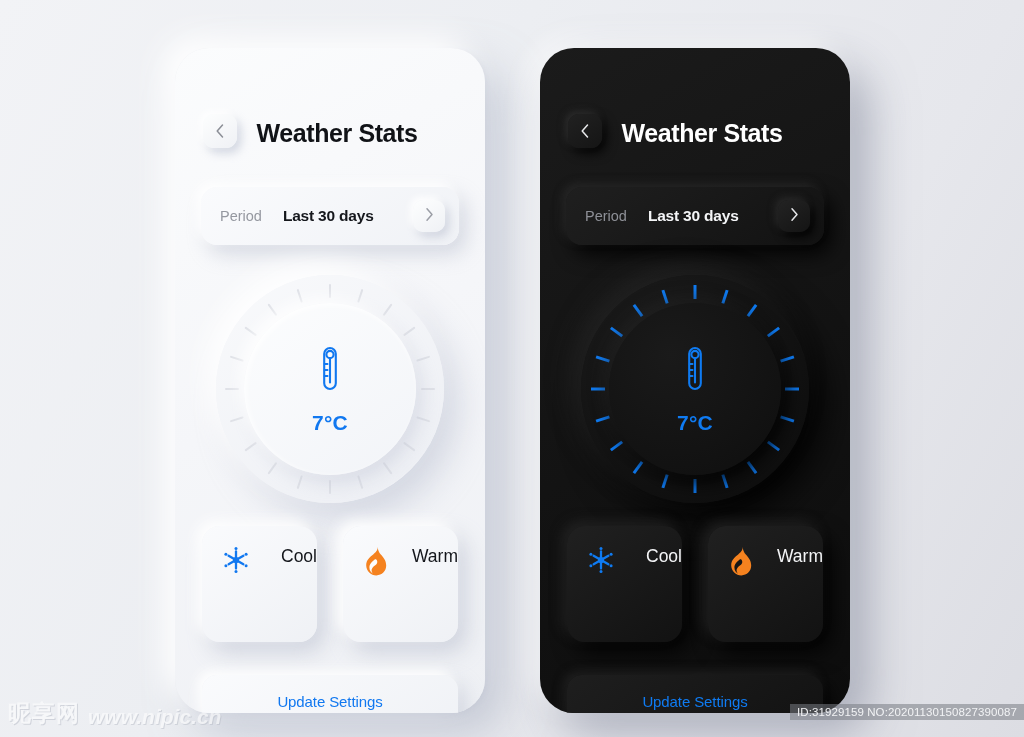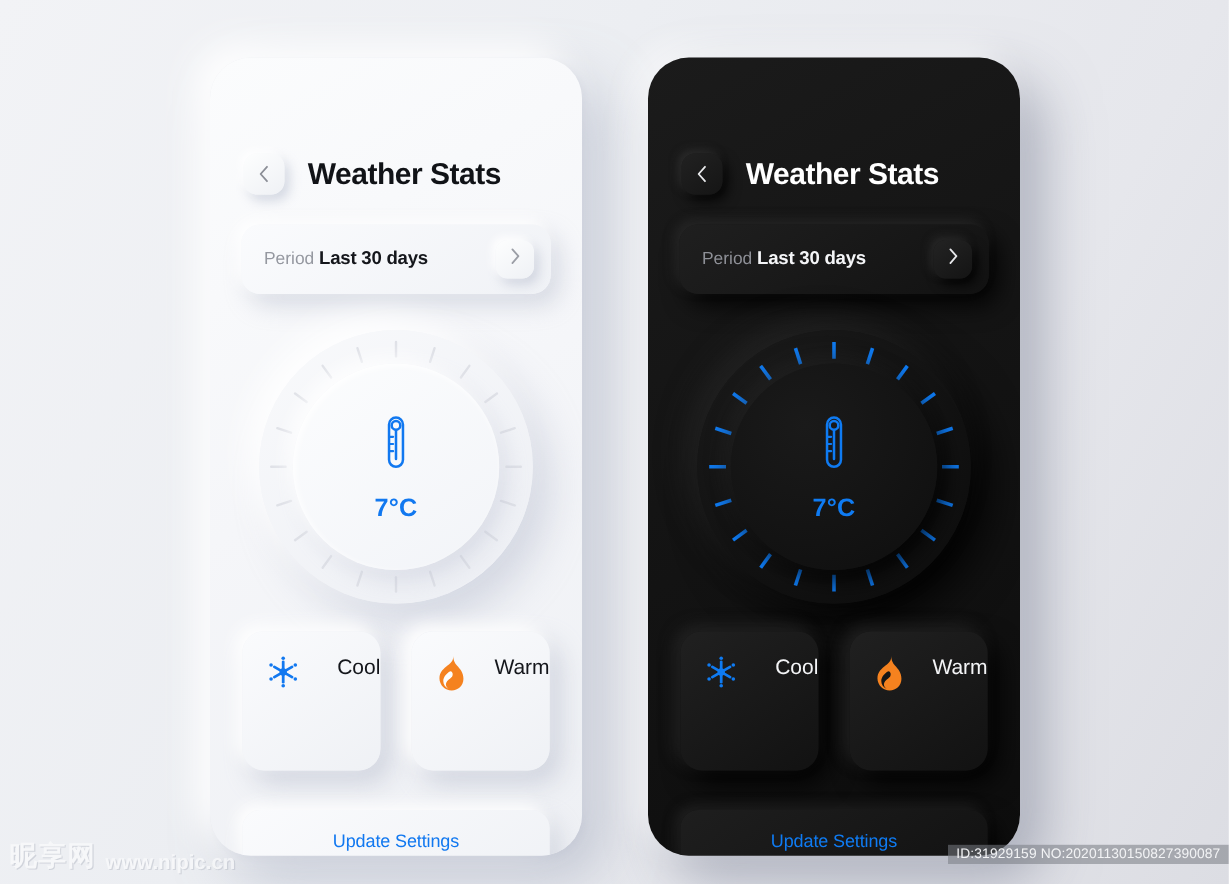--- a/index.html
+++ b/index.html
@@ -48,24 +48,24 @@
     background: linear-gradient(150deg, #1b1b1b 0%, #141414 45%, #0d0d0d 100%);
     box-shadow:
       -12px -10px 26px rgba(255,255,255,0.55),
       18px 20px 46px rgba(120,126,146,0.55);
   }
 
   
   .hdr {
     position: absolute;
     left: 0; right: 0;
-    top: 73px;
+    top: 52px;
     height: 48px;
     display: flex;
-    align-items: center;
+    align-items: flex-end;
   }
 
   .back-btn {
     position: absolute;
     left: 28px;
     width: 34px;
     height: 34px;
     border-radius: 11px;
     display: flex;
     align-items: center;
@@ -124,21 +124,21 @@
 
   .period-label {
     margin-left: 19px;
     font-size: 14.5px;
     font-weight: 400;
   }
   .phone-light .period-label { color: #9598a0; }
   .phone-dark  .period-label { color: #8e9097; }
 
   .period-value {
-    margin-left: 4px;
+    margin-left: 21px;
     font-size: 15.5px;
     font-weight: 700;
     letter-spacing: -0.2px;
   }
   .phone-light .period-value { color: #15171c; }
   .phone-dark  .period-value { color: #f4f5f7; }
 
   .period-chevron {
     position: absolute;
     right: 14px;
@@ -317,21 +317,22 @@
     pointer-events: none;
   }
   .wm-cn {
     font-size: 23px;
     font-weight: 700;
     color: #ffffff;
     text-shadow: 1px 1px 0 rgba(180,184,195,0.9);
     letter-spacing: 1px;
   }
   .wm-url {
-    font-size: 17px;
+    font-size: 21px;
+    font-style: italic;
     font-weight: 700;
     color: #ffffff;
     text-shadow: 1px 1px 0 rgba(180,184,195,0.85);
     margin-top: 14px;
   }
 
   .wm-right {
     position: absolute;
     right: 0;
     bottom: 17px;

